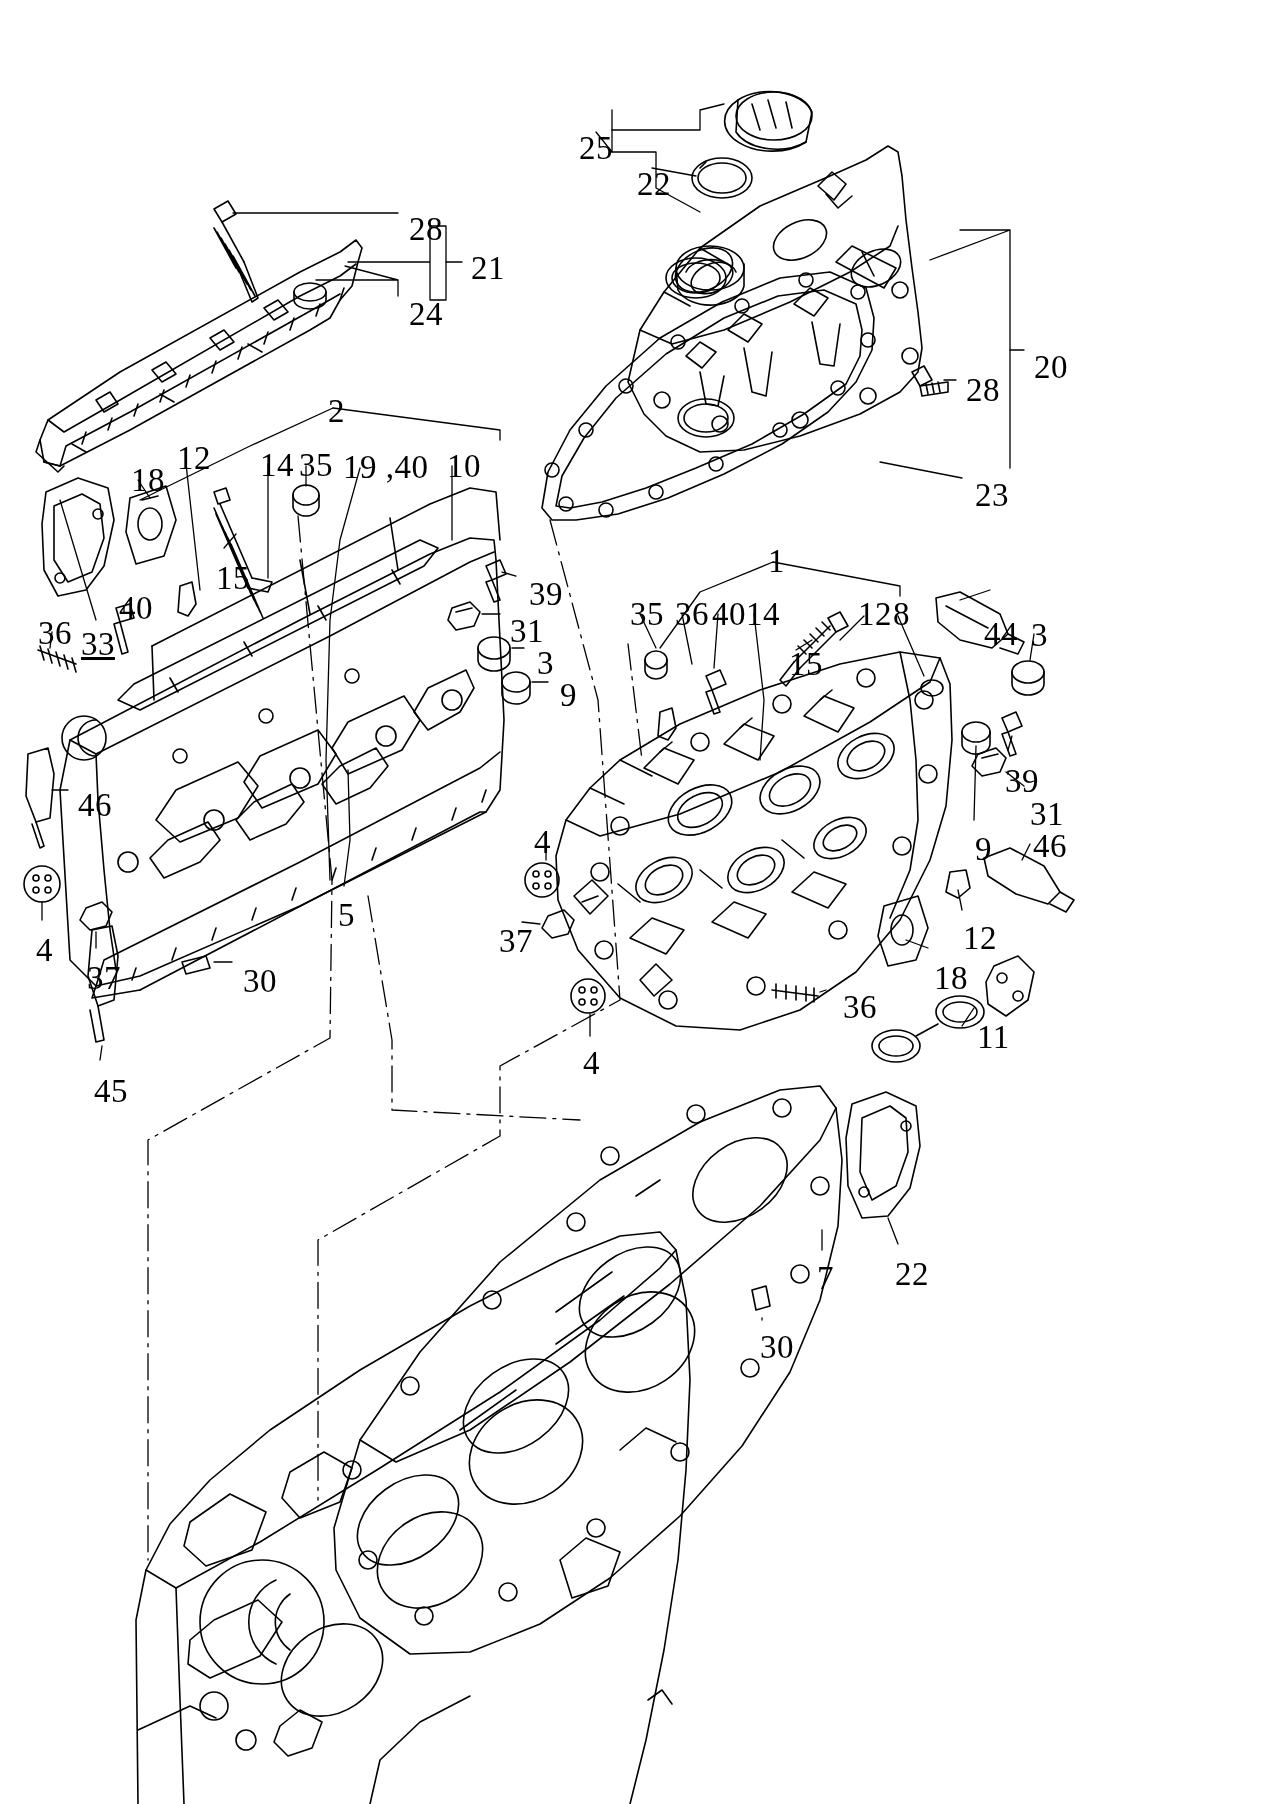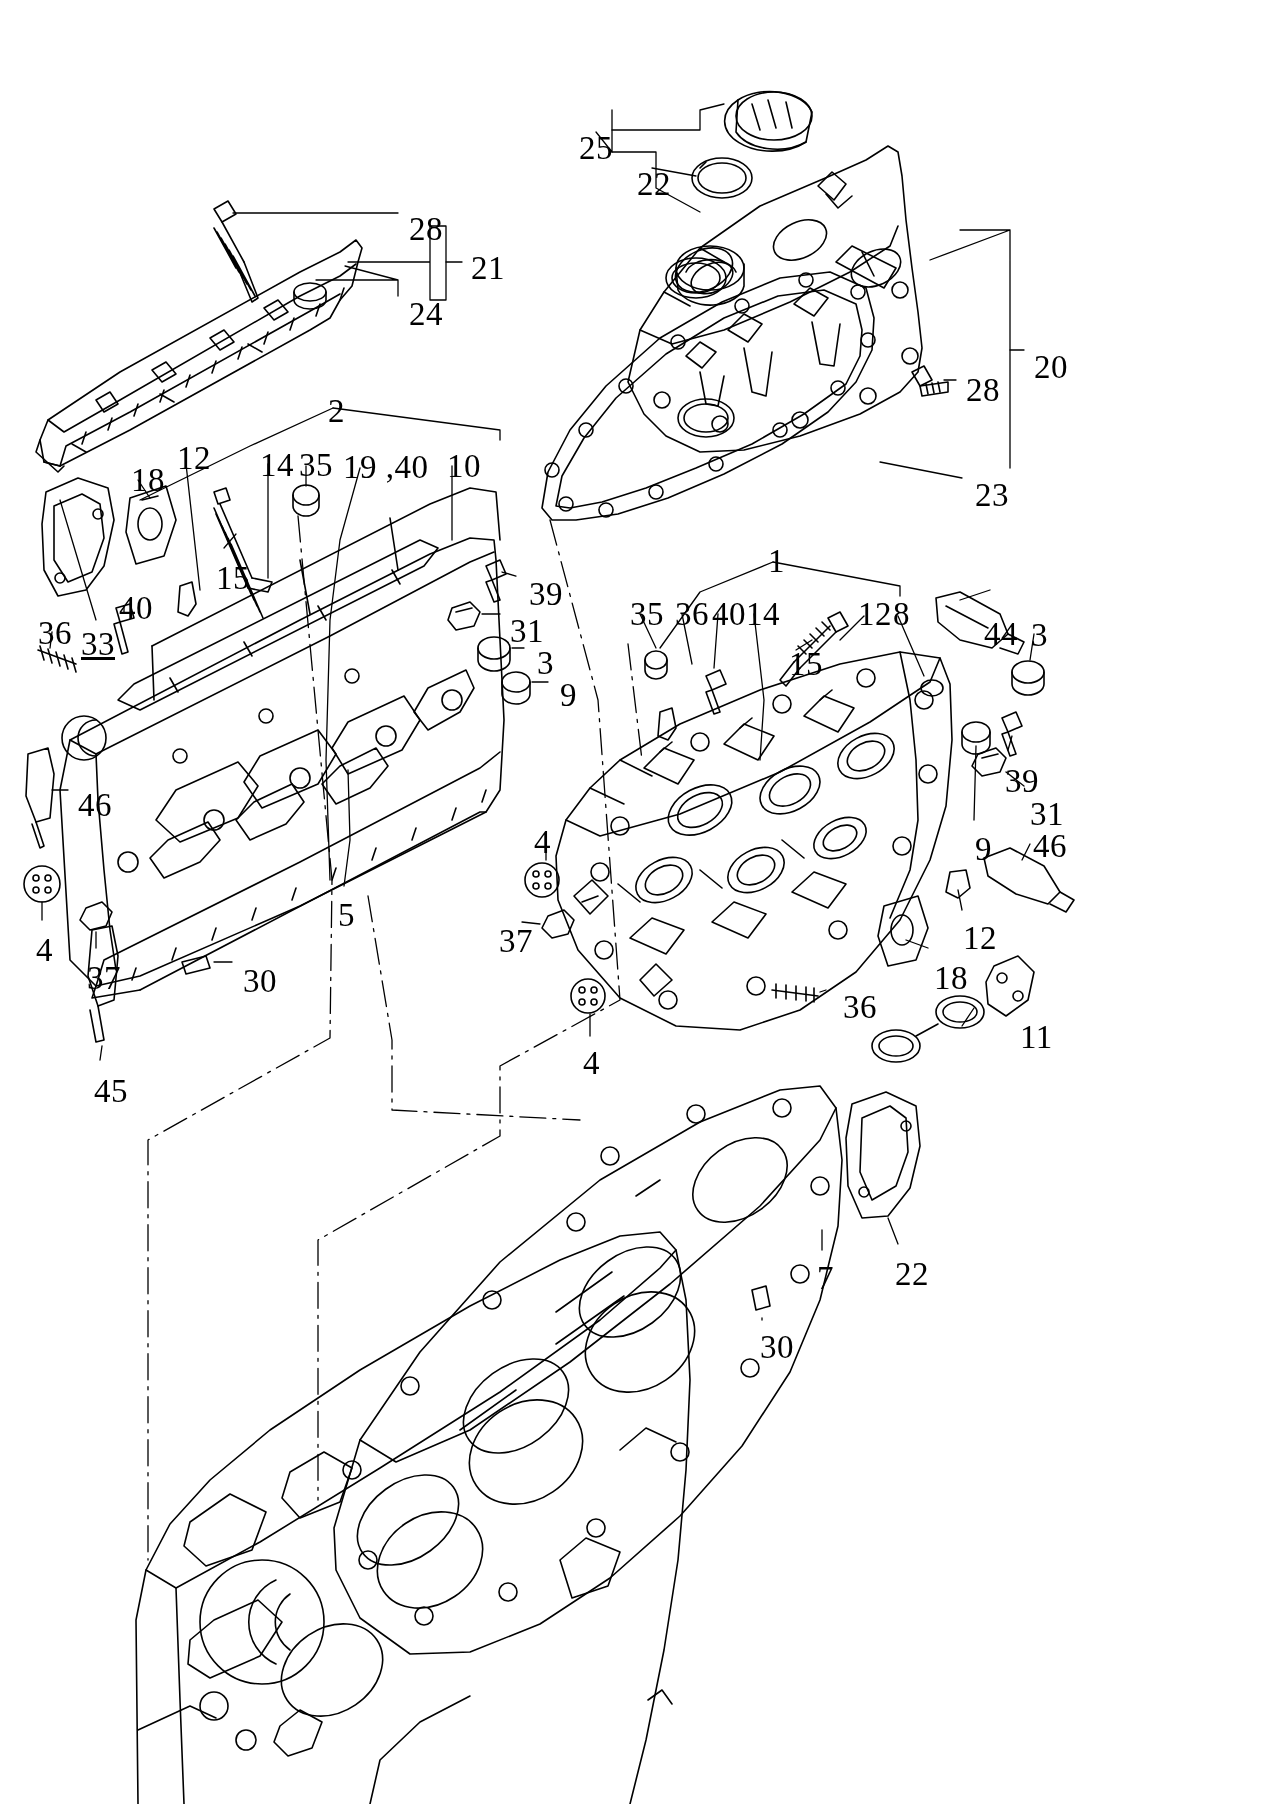--- a/index.html
+++ b/index.html
@@ -580,20 +580,20 @@
   <div class="callout" style="left:1031px; top:619px;">3</div>
   <div class="callout" style="left:789px; top:648px;">15</div>
   <div class="callout" style="left:1005px; top:765px;">39</div>
   <div class="callout" style="left:1030px; top:798px;">31</div>
   <div class="callout" style="left:975px; top:833px;">9</div>
   <div class="callout" style="left:1033px; top:830px;">46</div>
   <div class="callout" style="left:534px; top:826px;">4</div>
   <div class="callout" style="left:499px; top:925px;">37</div>
   <div class="callout" style="left:963px; top:922px;">12</div>
   <div class="callout" style="left:934px; top:962px;">18</div>
-  <div class="callout" style="left:977px; top:1021px;margin-left:43px;">11</div>
+  <div class="callout" style="left:977px; top:1021px;">11</div>
   <div class="callout" style="left:843px; top:991px;">36</div>
   <div class="callout" style="left:583px; top:1047px;">4</div>
   <div class="callout" style="left:895px; top:1258px;">22</div>
   <div class="callout" style="left:817px; top:1262px;">7</div>
   <div class="callout" style="left:760px; top:1331px;">30</div>
 
 </div>
 
 </body></html>

